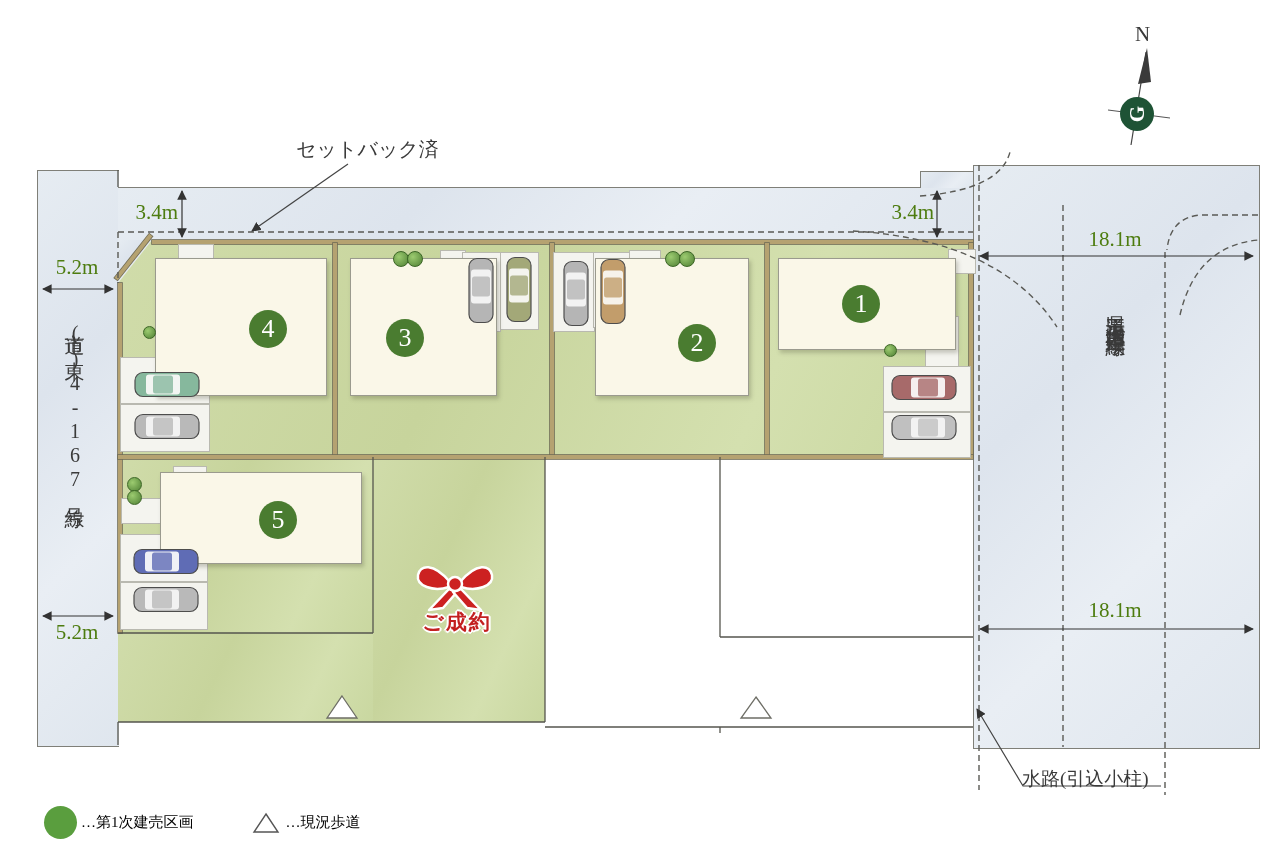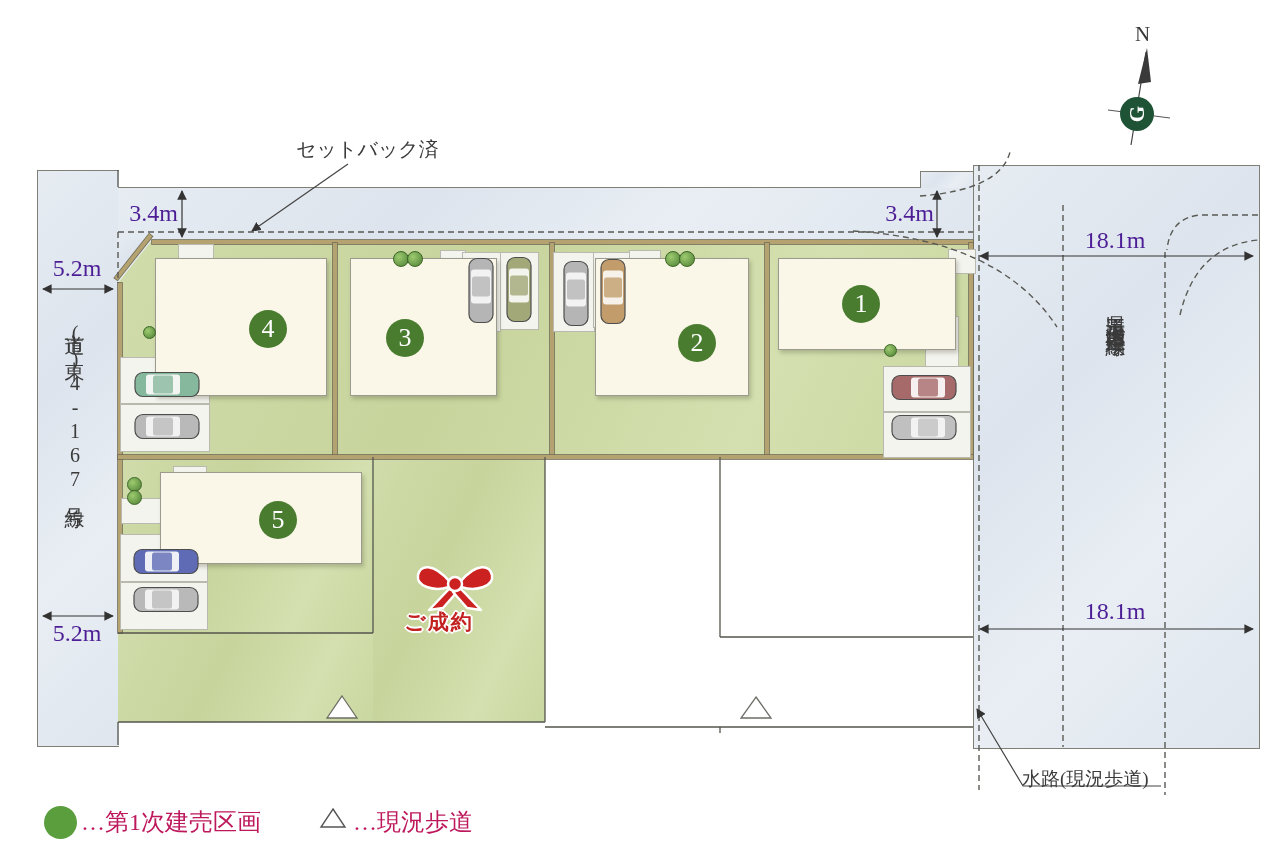--- a/index.html
+++ b/index.html
@@ -29,27 +29,27 @@
           color:#fff;font-size:26px;display:flex;align-items:center;justify-content:center;}
   
   .tree{position:absolute;border-radius:50%;background:radial-gradient(circle at 35% 35%,#9ccb70,#4e7f33);border:1px solid #3c6626;}
   
   .car{position:absolute;width:66px;height:27px;}
   .car svg{display:block;}
   .car-up{transform:rotate(90deg);}
   .car-right{transform:scaleX(-1);}
   
   .lbl{position:absolute;color:#3a3a3a;white-space:nowrap;}
-  .dim{font-size:24px;color:#4c1d95;}
+  .dim{font-size:21px;color:#4d7c0f;}
   .roadlbl{font-size:20px;letter-spacing:1px;}
   .vert{writing-mode:vertical-rl;text-orientation:upright;letter-spacing:2px;}
   .sold-text{position:absolute;color:#c32020;font-weight:bold;font-size:21px;letter-spacing:2px;text-align:center;
     text-shadow:-2px 0 0 #fff,2px 0 0 #fff,0 -2px 0 #fff,0 2px 0 #fff,-1px -1px 0 #fff,1px -1px 0 #fff,-1px 1px 0 #fff,1px 1px 0 #fff;}
   
-  .legend{position:absolute;left:44px;top:806px;display:flex;font-size:24px;color:#be185d;}
+  .legend{position:absolute;left:44px;top:806px;display:flex;align-items:center;font-size:15px;color:#000000;}
   .legend-circle{width:33px;height:33px;border-radius:50%;background:#5a9e3e;margin-right:4px;}
   .legend-gap{width:58px;}
   
   .compass-circle{position:absolute;left:1120px;top:97px;width:34px;height:34px;border-radius:50%;background:#1e5335;
      color:#fff;display:flex;align-items:center;justify-content:center;font-size:21px;font-weight:bold;transform:rotate(-90deg);}
   svg.overlay{position:absolute;left:0;top:0;pointer-events:none;}
 </style>
 </head>
 <body>
 
@@ -257,27 +257,27 @@
     <svg width="84" height="54" viewBox="0 0 84 54">
       <g stroke="#ffffff" stroke-width="2.5" fill="#cc2121" stroke-linejoin="round">
         <path d="M37,24 C20,4 7,7 5,17 C3,28 20,34 36,29 Z"></path>
         <path d="M47,24 C64,4 77,7 79,17 C81,28 64,34 48,29 Z"></path>
         <path d="M36,31 L16,52 L30,50 L44,34 Z"></path>
         <path d="M48,31 L68,52 L54,50 L40,34 Z"></path>
         <circle cx="42" cy="26" r="7"></circle>
       </g>
     </svg>
   </div>
-  <div class="sold-text" style="left:390px;top:608px;width:98px;">ご成約</div>
+  <div class="sold-text" style="left:408px;top:608px;width:98px;">ご成約</div>
 
   <div class="lbl roadlbl vert" style="left:62px;top:318px;">市道(東)4-167号線</div>
   <div class="lbl roadlbl vert" style="left:1103px;top:300px;">県道三夜沢・国定停車場線</div>
 
   <div class="lbl" style="left:296px;top:136px;font-size:20px;">セットバック済</div>
-  <div class="lbl" style="left:1022px;top:766px;font-size:19px;">水路(現況歩道)</div>
+  <div class="lbl" style="left:1022px;top:766px;font-size:19px;">水路(引込小柱)</div>
 
   <div class="lbl dim" style="left:128px;top:200px;width:50px;text-align:right;">3.4m</div>
   <div class="lbl dim" style="left:884px;top:200px;width:50px;text-align:right;">3.4m</div>
   <div class="lbl dim" style="left:44px;top:255px;width:66px;text-align:center;">5.2m</div>
   <div class="lbl dim" style="left:44px;top:620px;width:66px;text-align:center;">5.2m</div>
   <div class="lbl dim" style="left:1080px;top:227px;width:70px;text-align:center;">18.1m</div>
   <div class="lbl dim" style="left:1080px;top:598px;width:70px;text-align:center;">18.1m</div>
 
   <div class="lbl" style="left:1135px;top:22px;font-size:21px;">N</div>
   <div class="compass-circle">

